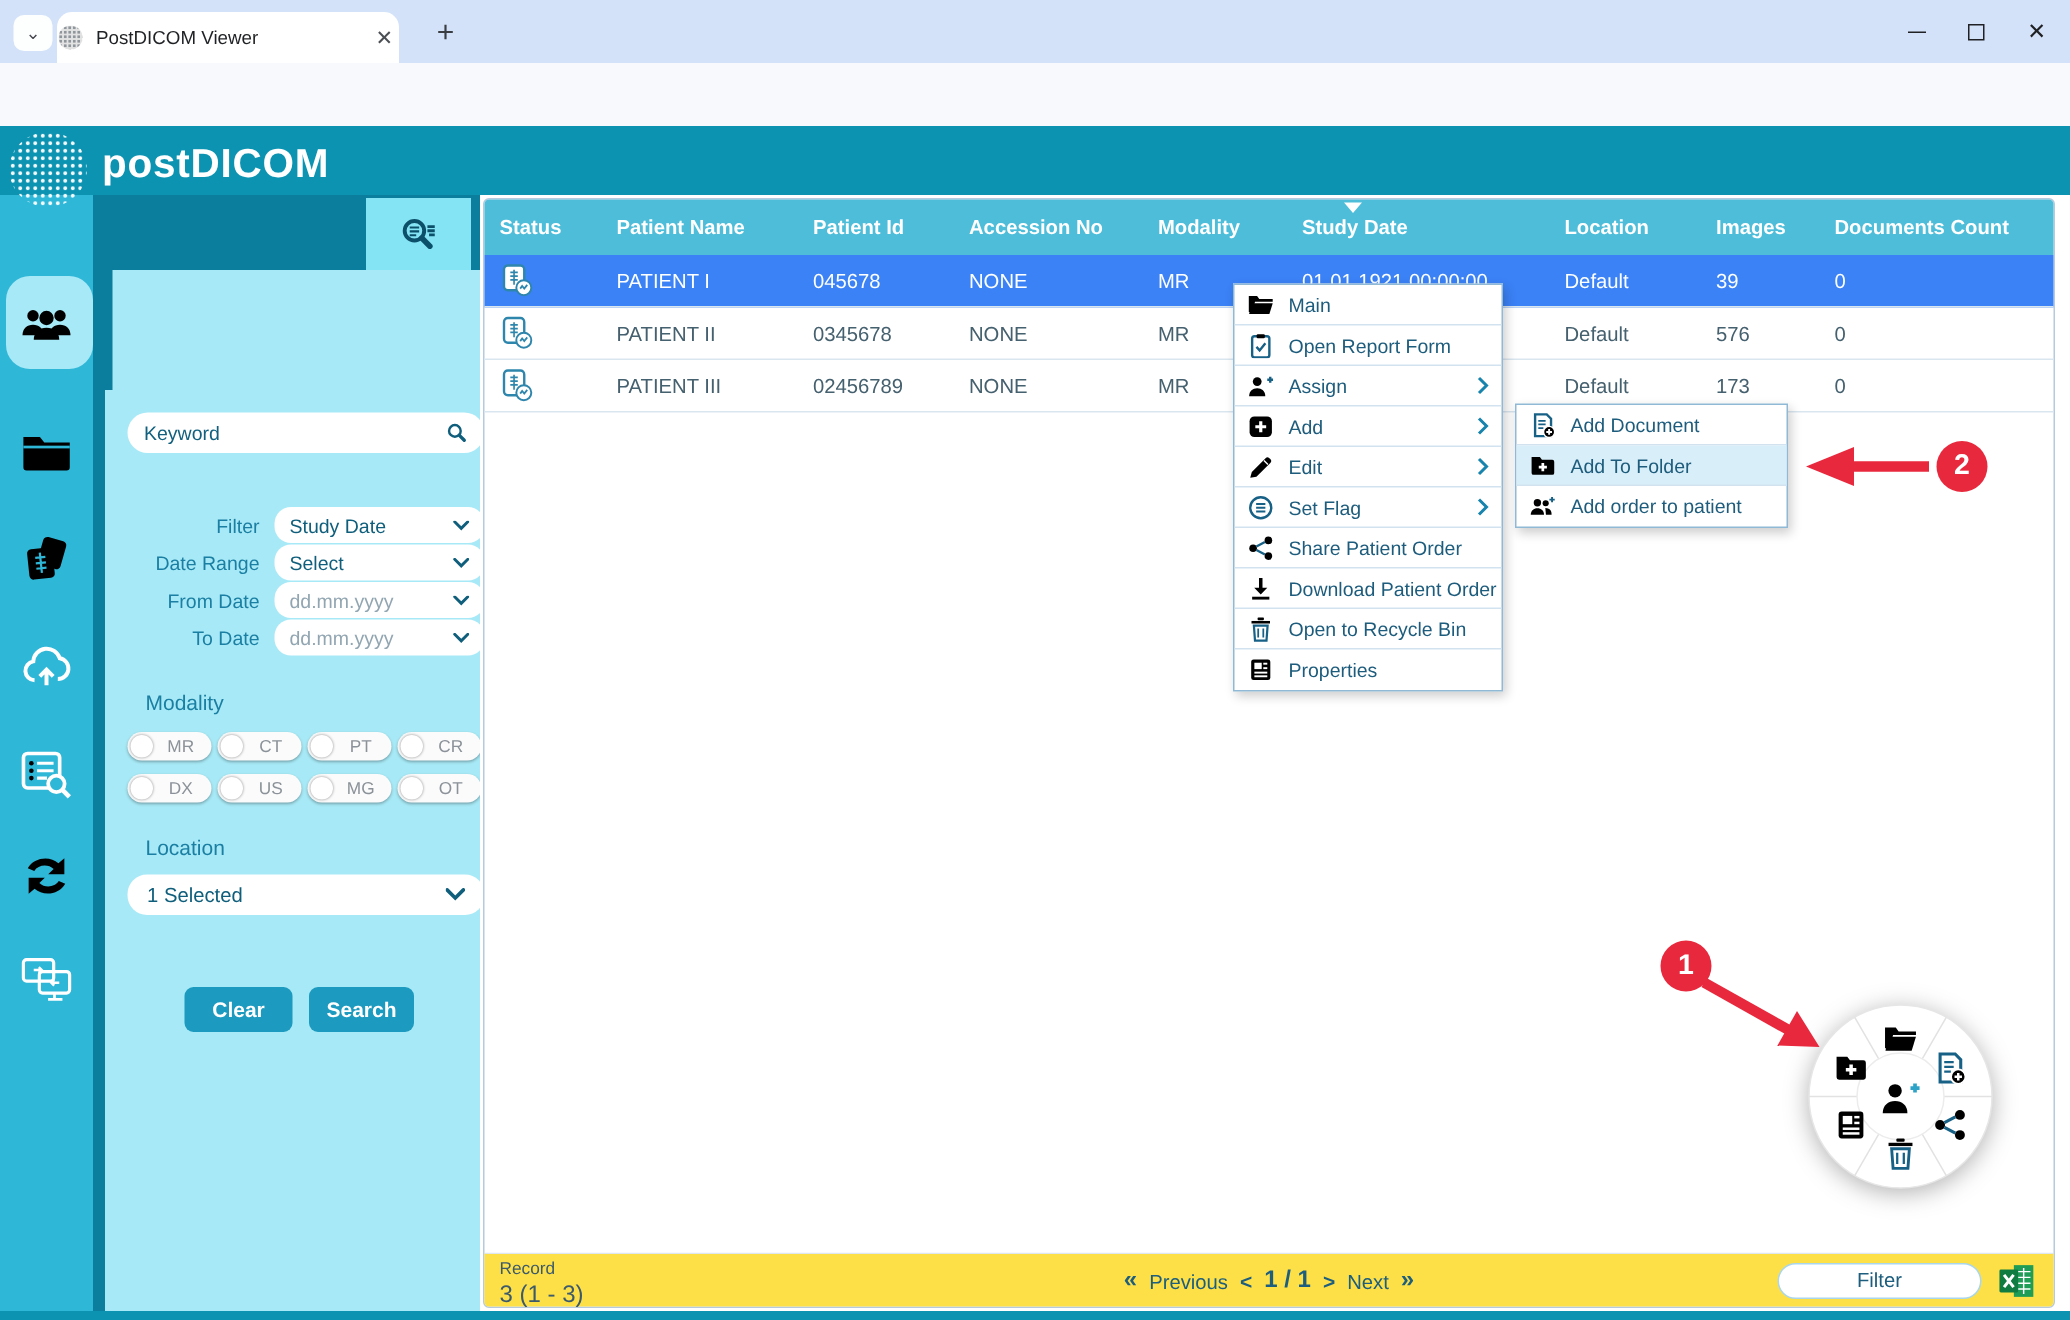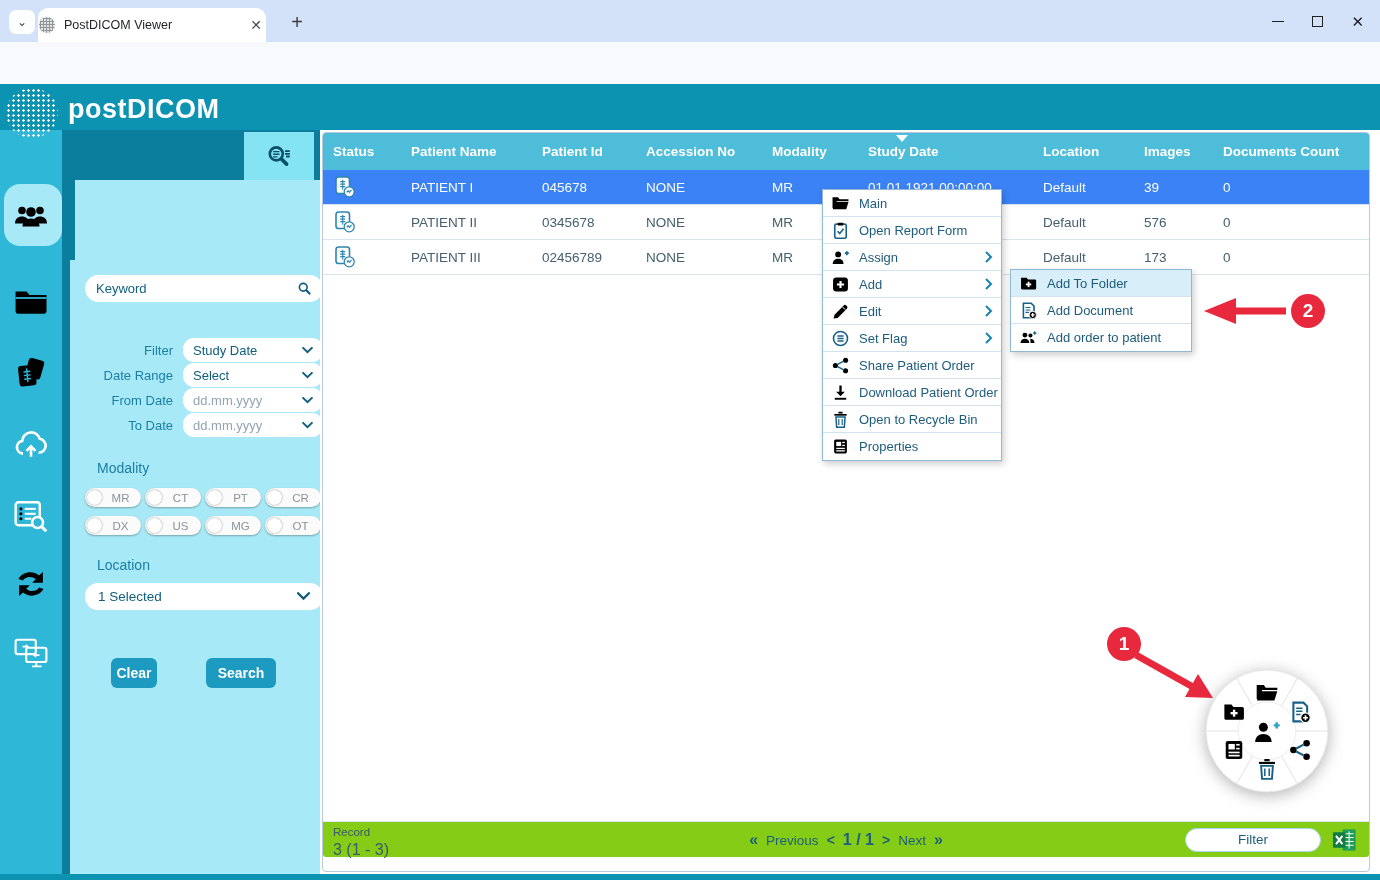--- a/index.html
+++ b/index.html
@@ -75,21 +75,21 @@
   .tgrid { display:grid; grid-template-columns:78px 131px 104px 126px 96px 175px 101px 79px 156px; }
   .thead { height:37px; background:#4ebdd9; border-radius:3px 3px 0 0; }
   .thead .hcell { position:relative; color:#fff; font-weight:bold; font-size:13.5px; line-height:37px; padding-left:10px; white-space:nowrap; overflow:hidden; }
   .sortmark { position:absolute; left:38px; top:2px; width:0; height:0; border-left:6px solid transparent; border-right:6px solid transparent; border-top:7px solid #fff; }
   .trow { height:35px; border-bottom:1px solid #d9e5ef; color:#45606e; font-size:13.5px; }
   .trow .cell { line-height:35px; padding-left:10px; white-space:nowrap; overflow:hidden; }
   .trow.sel { background:#3b82f6; color:#fdfeff; }
   .statcell { display:flex; align-items:center; padding-left:14px; }
   .statcell svg { color:#2e86ad; }
 
-  .tfoot { position:absolute; left:0; bottom:14px; width:1046px; height:36px; background:#84cc16; border-top:1px solid #dfe7ee; border-radius:0 0 3px 3px; }
+  .tfoot { position:absolute; left:0; bottom:0; width:1046px; height:36px; background:#fde047; border-top:1px solid #dfe7ee; border-radius:0 0 3px 3px; }
   .rec { position:absolute; left:10px; top:3px; font-size:11.5px; color:#3c5a6b; line-height:1.3; }
   .pager { position:absolute; left:50%; top:0; transform:translateX(-50%); height:36px; display:flex; align-items:center; gap:8px; color:#1d5e7e; font-size:13.5px; }
   .pager .dbl { font-weight:bold; font-size:16px; }
   .pager .sgl { font-weight:bold; font-size:14px; }
   .pager .pg { font-weight:bold; font-size:16px; }
   .filter-btn { position:absolute; right:48px; top:6px; width:136px; height:24px; background:#fff; border:1.5px solid #a9d6ec; border-radius:12px; font-size:13.5px; color:#1d5e7e; text-align:center; line-height:21px; }
   .excel { position:absolute; right:12px; top:5px; width:25px; height:26px; }
 
   
   .cmenu { position:absolute; left:822px; top:189px; width:180px; background:#fff; border:1px solid #8fb9d4; box-shadow:2px 3px 7px rgba(0,0,0,.2); z-index:20; }
@@ -489,21 +489,21 @@
       </div>
 
       <span class="sec-label" style="top:377px">Location</span>
       <div class="loc-select">
         <span class="val">1 Selected</span>
         <svg width="13" height="9" style="color:#0f5e7c">
             <use href="#i-chevron-down"></use>
           </svg>
       </div>
 
-      <div class="pbtn" style="left:36px;width:46px">Clear</div>
+      <div class="pbtn" style="left:48px;width:72px">Clear</div>
       <div class="pbtn" style="left:131px;width:70px">Search</div>
     </div>
   </div>
 
   <div class="main">
     <div class="tablebox">
       <div class="thead tgrid">
         <div class="hcell">Status</div>
         <div class="hcell">Patient Name</div>
         <div class="hcell">Patient Id</div>
@@ -653,31 +653,31 @@
     </div>
     <div class="cmi">
       <svg class="mic">
           <use href="#i-properties"></use>
         </svg>
       <span class="mlabel">Properties</span>
     </div>
   </div>
 
   <div class="smenu">
+    <div class="cmi">
+      <svg class="mic">
+          <use href="#i-doc-plus"></use>
+        </svg>
+      <span class="mlabel">Add Document</span>
+    </div>
     <div class="cmi hl">
       <svg class="mic">
           <use href="#i-folder-plus"></use>
         </svg>
       <span class="mlabel">Add To Folder</span>
-    </div>
-    <div class="cmi">
-      <svg class="mic">
-          <use href="#i-doc-plus"></use>
-        </svg>
-      <span class="mlabel">Add Document</span>
     </div>
     <div class="cmi">
       <svg class="mic">
           <use href="#i-people-plus"></use>
         </svg>
       <span class="mlabel">Add order to patient</span>
     </div>
   </div>
 
   <div class="radial">

